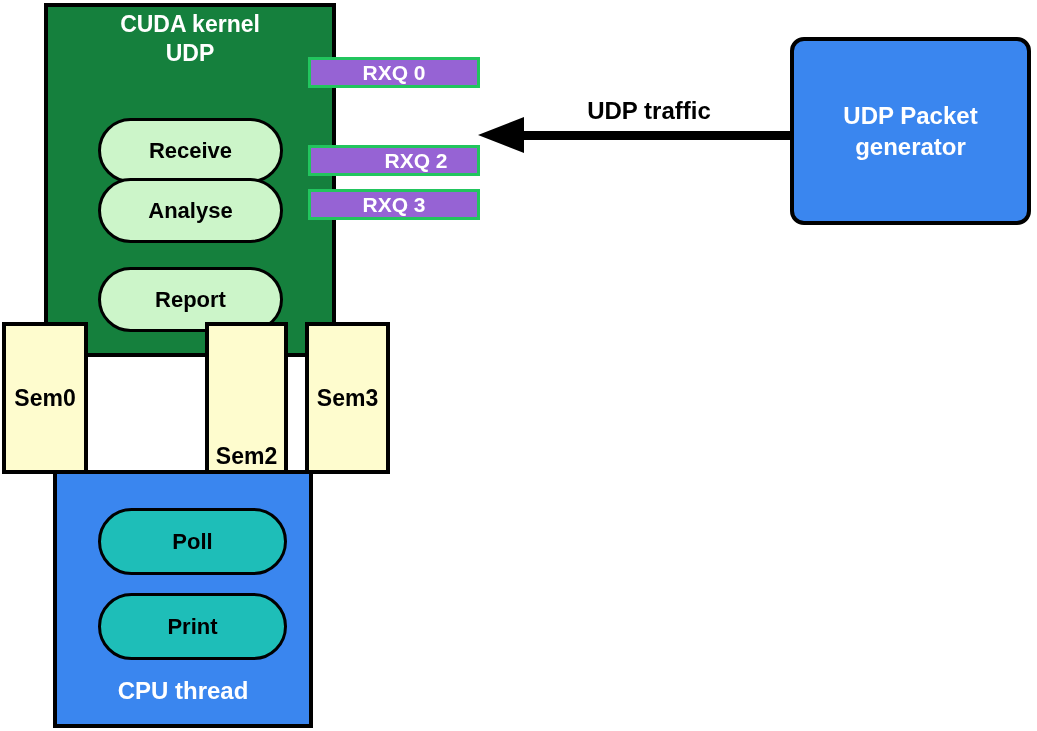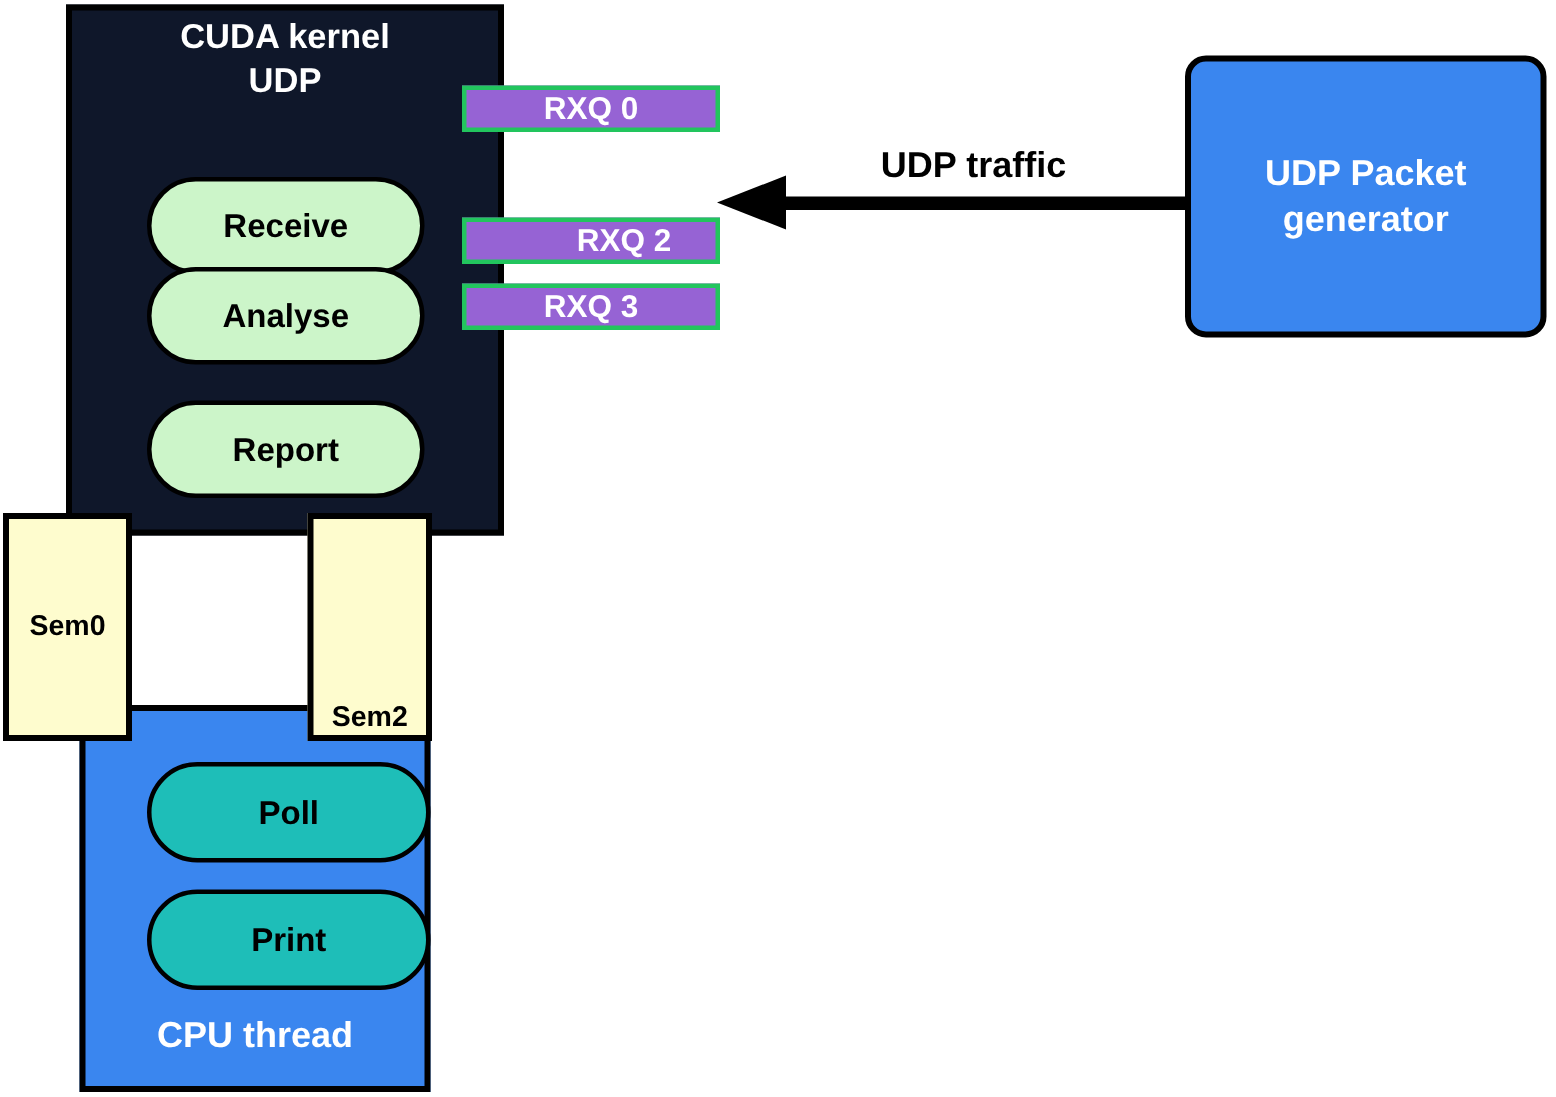--- a/index.html
+++ b/index.html
@@ -16,21 +16,21 @@
     font-family: "Liberation Sans", "DejaVu Sans", sans-serif;
     font-weight: bold;
   }
   .abs { position: absolute; box-sizing: border-box; }
 
   
   .big-box {
     border: 4px solid #000000;
   }
   .cuda-box   { left: 44px;  top: 3px;   width: 292px; height: 354px; z-index: 1; }
-  .cpu-box    { left: 53px;  top: 470px; width: 234px; height: 258px; z-index: 1; padding-left: 35px; }
+  .cpu-box    { left: 53px;  top: 470px; width: 260px; height: 258px; z-index: 1; padding-left: 35px; }
   .gen-box    {
     left: 790px; top: 37px; width: 241px; height: 188px;
     border-radius: 14px; z-index: 2;
     display: flex; align-items: center; justify-content: center;
   }
 
   .box-title {
     position: absolute; left: 0; right: 0;
     text-align: center;
     color: #ffffff;
@@ -70,24 +70,24 @@
     color: #ffffff; font-size: 21px;
     z-index: 3;
   }
   .rxq-0 { top: 57px; }
   .rxq-1 { top: 101px; }
   .rxq-2 { top: 145px; padding-left: 44px; }
   .rxq-3 { top: 189px; }
 
   
   .sem {
-    top: 342px; height: 152px;
+    top: 322px; height: 152px;
     border: 4px solid #000000;
     display: flex; align-items: center; justify-content: center;
-    color: #000000; font-size: 19px;
+    color: #000000; font-size: 23px;
     z-index: 3;
   }
   .sem-0 { left: 2px;   width: 86px; }
   .sem-1 { left: 104px; width: 84px; }
   .sem-2 { left: 205px; width: 83px; align-items: flex-end; }
   .sem-3 { left: 305px; width: 85px; }
 
   
   .arrow-shaft {
     left: 512px; top: 131px; width: 280px; height: 9px;
@@ -105,21 +105,21 @@
     text-align: center;
     color: #000000; font-size: 24px;
     z-index: 2;
   }
 </style>
 </head>
 <body>
 
 <div class="canvas">
 
-  <div class="abs big-box cuda-box" style="background-color: #0f172a;">
+  <div class="abs big-box cuda-box" style="background-color: #15803d;">
     <div class="box-title cuda-title">CUDA kernel
 UDP</div>
     <div class="pill cuda-pill pill-receive" style="background-color: rgb(204, 245, 201);">
       <span>Receive</span>
     </div>
     <div class="pill cuda-pill pill-report" style="background-color: rgb(204, 245, 201);">
       <span>Report</span>
     </div>
     <div class="pill cuda-pill pill-analyse" style="background-color: rgb(204, 245, 201);">
       <span>Analyse</span>
@@ -144,20 +144,23 @@
     <div class="gen-title">UDP Packet
 generator</div>
   </div>
 
   <div class="abs sem sem-0" style="background-color: rgb(254, 252, 206);">
     <span>Sem0</span>
   </div>
   <div class="abs sem sem-2" style="background-color: rgb(254, 252, 206);">
     <span>Sem2</span>
   </div>
+  <div class="abs sem sem-3" style="background-color: rgb(254, 252, 206);">
+    <span>Sem3</span>
+  </div>
 
   <div class="abs big-box cpu-box" style="background-color: rgb(58, 134, 239);">
     <div class="pill cpu-pill pill-poll" style="background-color: rgb(30, 190, 184);">
       <span>Poll</span>
     </div>
     <div class="pill cpu-pill pill-print" style="background-color: rgb(30, 190, 184);">
       <span>Print</span>
     </div>
     <div class="box-title cpu-title">CPU thread</div>
   </div>

